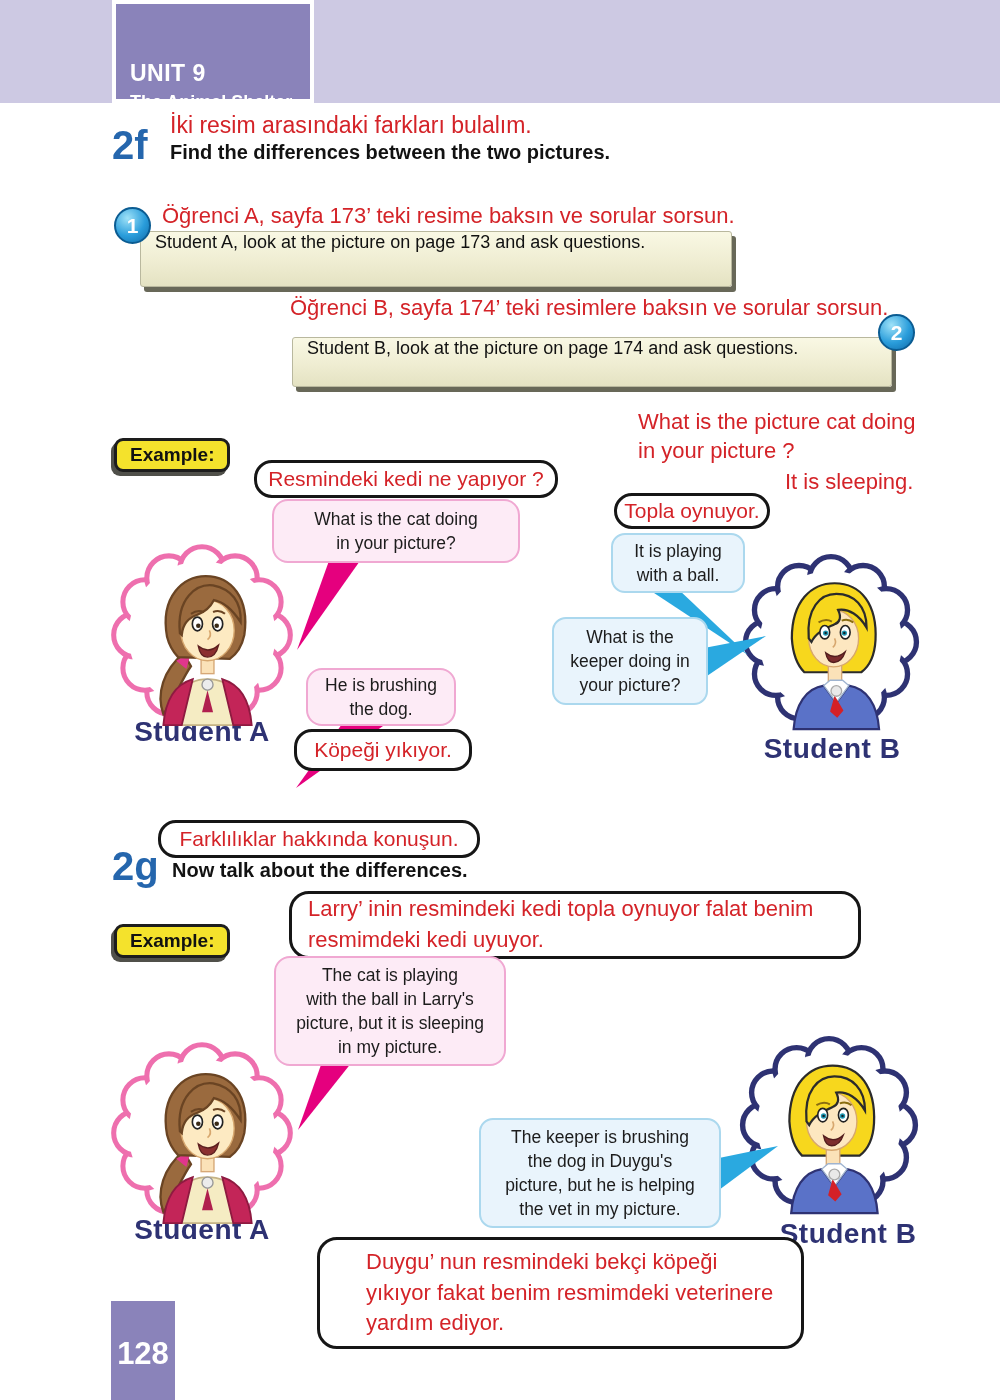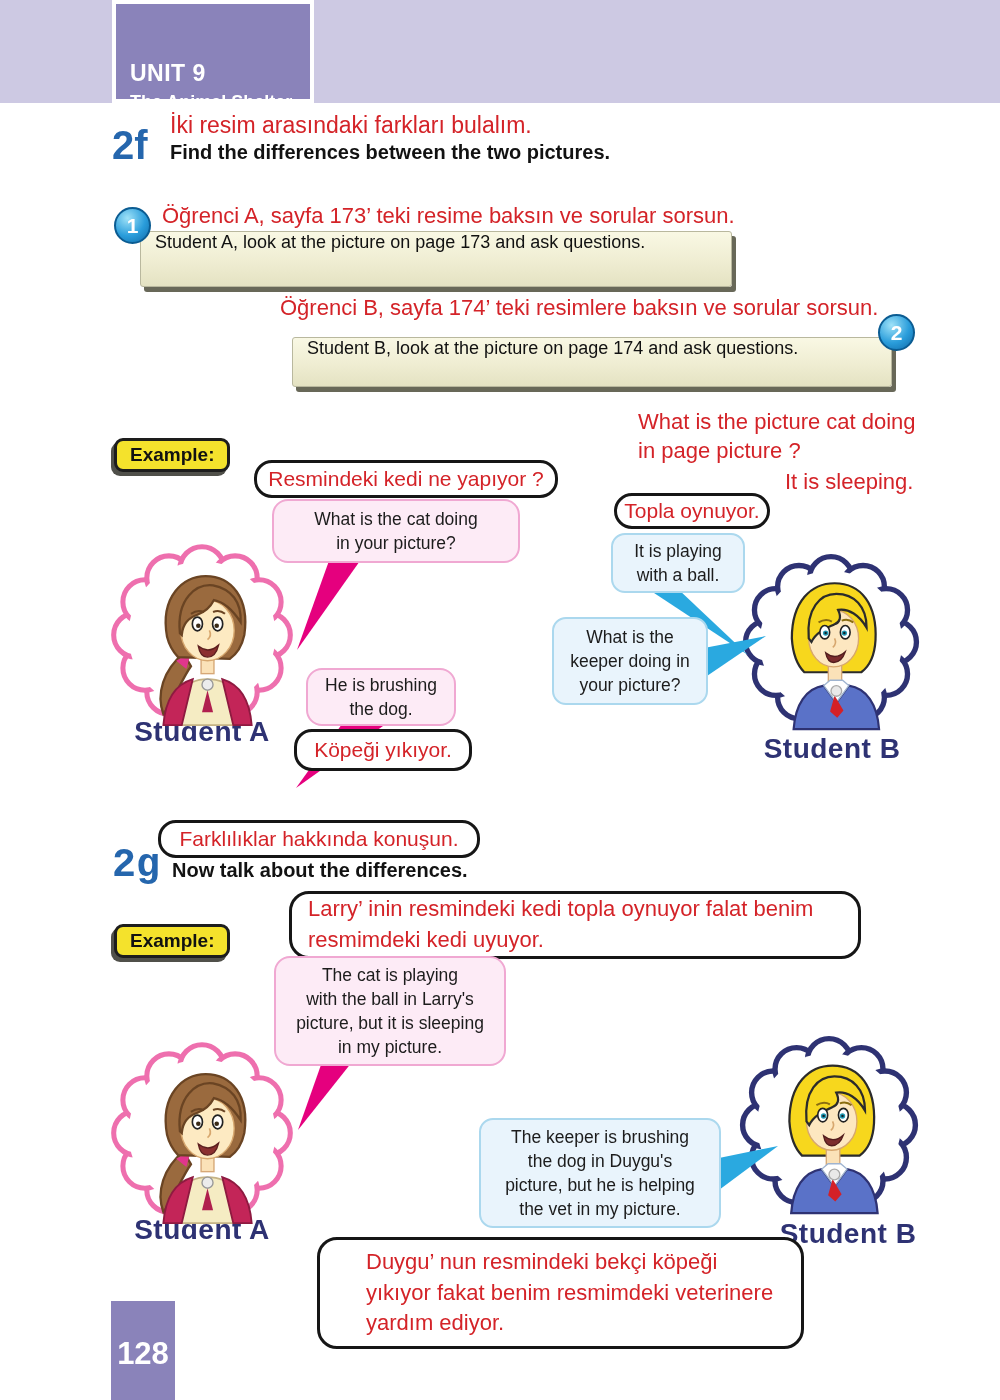--- a/index.html
+++ b/index.html
@@ -147,28 +147,28 @@
   <div class="abs num-blue" style="left:112px;top:125px;">2f</div>
   <div class="abs tr-red-lg" style="left:170px;top:112px;">İki resim arasındaki farkları bulalım.</div>
   <div class="abs en-bold" style="left:170px;top:141px;">Find the differences between the two pictures.</div>
 
   <div class="abs step-circle z3" style="left:114px;top:207px;">1</div>
   <div class="abs tr-red" style="left:162px;top:202px;">Öğrenci A, sayfa 173’ teki resime baksın ve sorular sorsun.</div>
   <div class="abs cream-box" style="left:140px;top:231px;width:592px;height:56px;">
     <span>Student A, look at the picture on page 173 and ask questions.</span>
   </div>
 
-  <div class="abs tr-red" style="left:280px;top:294px;">Öğrenci B, sayfa 174’ teki resimlere baksın ve sorular sorsun.</div>
+  <div class="abs tr-red" style="left:290px;top:294px;">Öğrenci B, sayfa 174’ teki resimlere baksın ve sorular sorsun.</div>
   <div class="abs step-circle z3" style="left:878px;top:314px;">2</div>
   <div class="abs cream-box" style="left:292px;top:337px;width:600px;height:50px;">
     <span>Student B, look at the picture on page 174 and ask questions.</span>
   </div>
 
   <div class="abs tr-red" style="left:638px;top:408px;width:310px;">What is the picture cat doing
-in page picture ?</div>
+in your picture ?</div>
   <div class="abs tr-red" style="left:785px;top:468px;">It is sleeping.</div>
 
   <div class="abs example-badge z3" style="left:114px;top:438px;">Example:</div>
 
   <div class="abs bubble-white z3" style="left:254px;top:460px;width:304px;height:38px;">Resmindeki kedi ne yapıyor ?</div>
   <div class="abs bubble-pink z3" style="left:272px;top:499px;width:248px;height:64px;">What is the cat doing
 in your picture?</div>
 
   <div class="abs bubble-white z3" style="left:614px;top:493px;width:156px;height:36px;">Topla oynuyor.</div>
   <div class="abs bubble-blue z3" style="left:611px;top:533px;width:134px;height:60px;">It is playing
@@ -192,21 +192,21 @@
 
   <div class="abs z1" style="left:733px;top:553px;width:196px;height:178px;">
     <svg class="avatar" viewBox="0 0 200 200">
         <use href="#cloud-navy"></use>
         <use href="#boy-bust"></use>
       </svg>
   </div>
   <div class="abs label-student" style="left:748px;top:733px;width:168px;">Student B</div>
 
   <div class="abs bubble-white z3" style="left:158px;top:820px;width:322px;height:38px;">Farklılıklar hakkında konuşun.</div>
-  <div class="abs num-blue" style="left:112px;top:846px;font-family:Liberation Mono, monospace;">2g</div>
+  <div class="abs num-blue" style="left:112px;top:846px;">2g</div>
   <div class="abs en-bold" style="left:172px;top:859px;">Now talk about the differences.</div>
 
   <div class="abs redbox z3" style="left:289px;top:891px;width:572px;height:68px;">Larry’ inin resmindeki kedi topla oynuyor falat benim
 resmimdeki kedi uyuyor.</div>
   <div class="abs example-badge z3" style="left:114px;top:924px;">Example:</div>
   <div class="abs bubble-pink z3" style="left:274px;top:956px;width:232px;height:110px;">The cat is playing
 with the ball in Larry's
 picture, but it is sleeping
 in my picture.</div>
 

